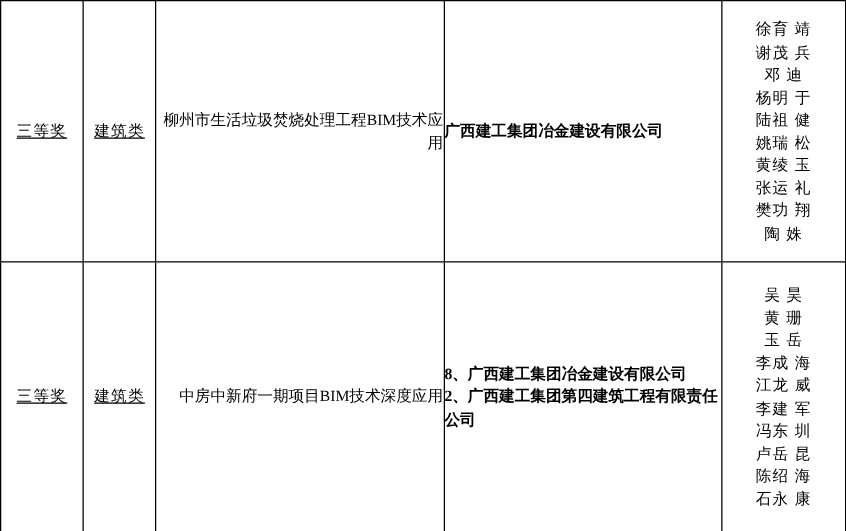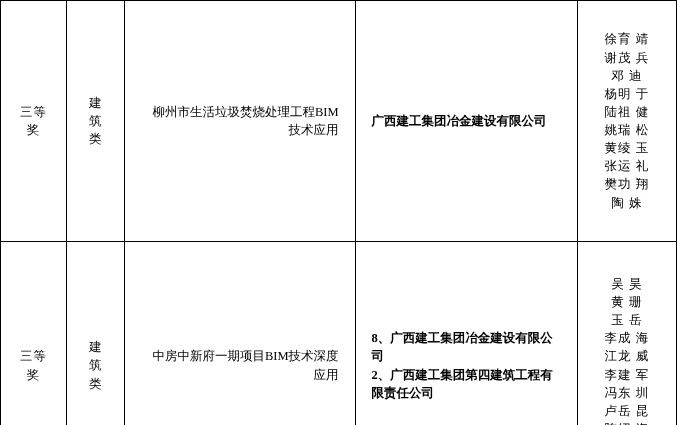--- a/index.html
+++ b/index.html
@@ -22,34 +22,35 @@
   }
   table.award-table {
     border-collapse: collapse;
     width: 677px;
     table-layout: fixed;
     margin: 0;
   }
   table.award-table td {
     border: 1px solid #000000;
     vertical-align: middle;
-    padding: 16px;
+    padding: 0;
     font-size: 12.5px;
     line-height: 1.45;
   }
   
   col.c-prize { width: 66px; }
   col.c-cat   { width: 58px; }
   col.c-proj  { width: 230px; }
   col.c-unit  { width: 222px; }
   col.c-people{ width: 99px; }
 
   .cell-prize, .cell-cat {
     text-align: center;
     letter-spacing: 1px;
+    text-decoration: underline;
   }
   .cell-prize .txt, .cell-cat .txt {
     display: block;
     padding: 0 2px;
   }
   .cell-proj {
     text-align: right;
     padding: 6px 8px 6px 9px;
   }
   .cell-unit {

